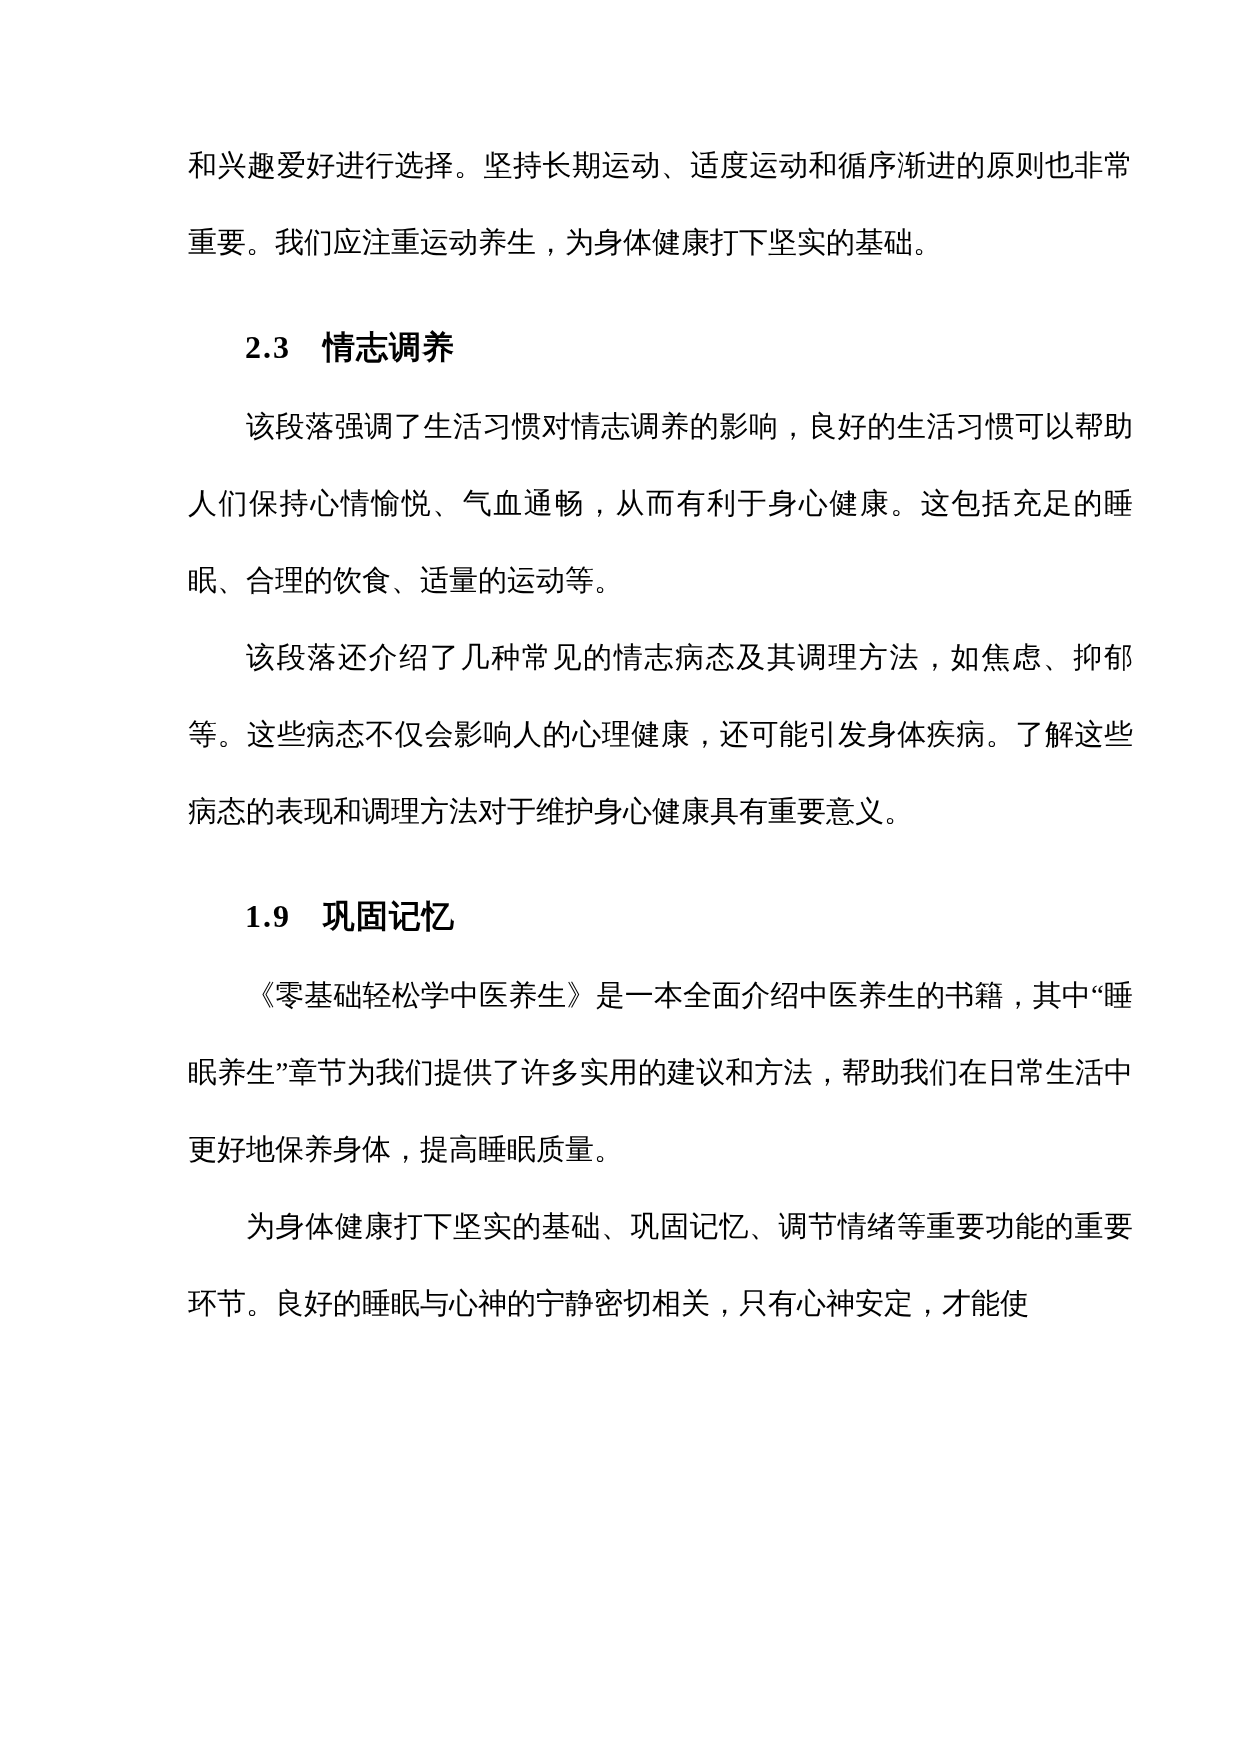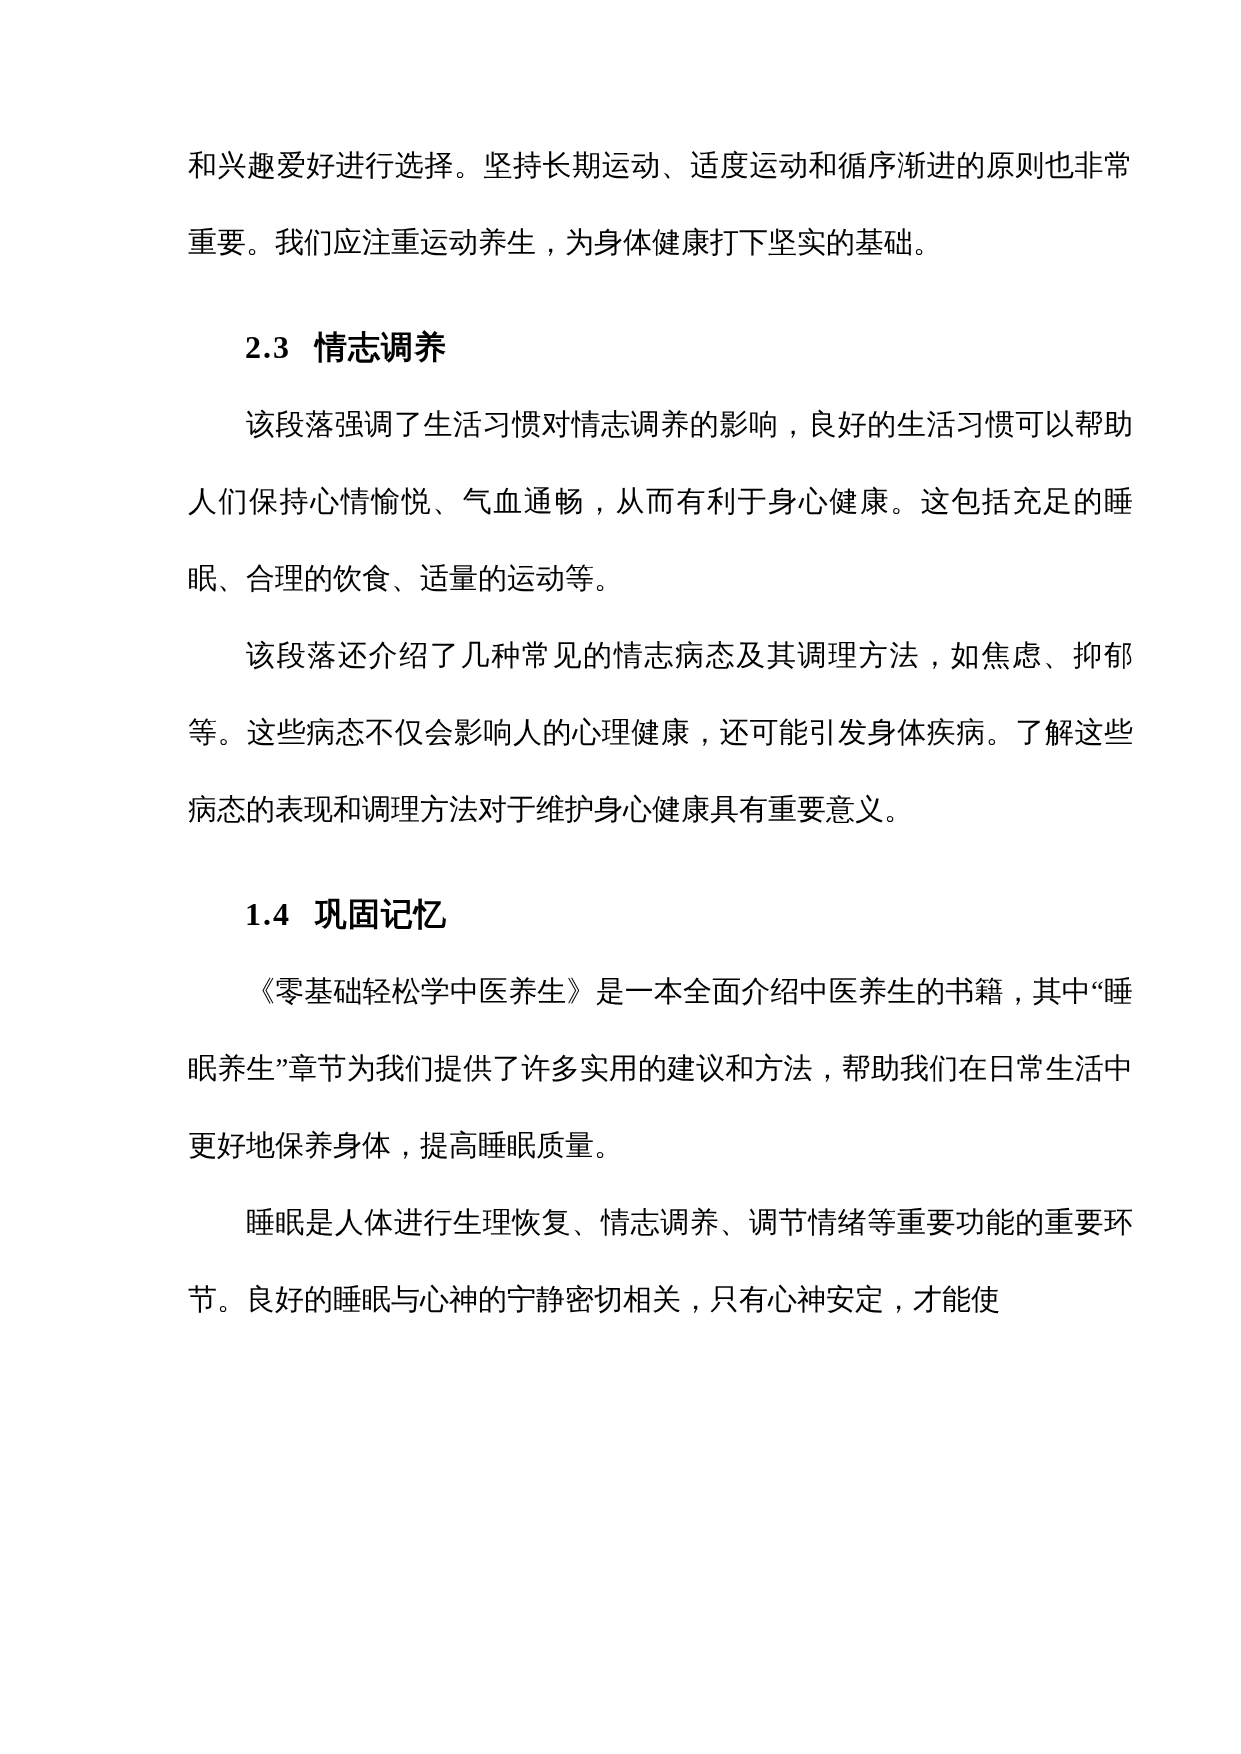--- a/index.html
+++ b/index.html
@@ -37,41 +37,42 @@
     line-height: 77px;
     font-weight: 700;
     text-align: left;
   }
   .heading .hnum {
     font-family: "Liberation Serif", "DejaVu Serif", serif;
     letter-spacing: 2px;
     margin-right: 24px;
   }
   .heading .htitle {
-    font-family: Liberation Sans, sans-serif;
+    font-family: Liberation Mono, monospace;
     letter-spacing: 1px;
+    margin-left: 8px;
   }
 </style>
 </head>
 <body>
 
 <div class="page">
 
   <p class="para first">和兴趣爱好进行选择。坚持长期运动、适度运动和循序渐进的原则也非常重要。我们应注重运动养生，为身体健康打下坚实的基础。</p>
 
   <h2 class="heading">
     <span class="hnum">2.3</span><span class="htitle">情志调养</span>
   </h2>
 
 
   <p class="para">该段落强调了生活习惯对情志调养的影响，良好的生活习惯可以帮助人们保持心情愉悦、气血通畅，从而有利于身心健康。这包括充足的睡眠、合理的饮食、适量的运动等。</p>
 
   <p class="para">该段落还介绍了几种常见的情志病态及其调理方法，如焦虑、抑郁等。这些病态不仅会影响人的心理健康，还可能引发身体疾病。了解这些病态的表现和调理方法对于维护身心健康具有重要意义。</p>
 
   <h2 class="heading">
-    <span class="hnum">1.4</span><span class="htitle">巩固记忆</span>
+    <span class="hnum">1.9</span><span class="htitle">巩固记忆</span>
   </h2>
 
   <p class="para">《零基础轻松学中医养生》是一本全面介绍中医养生的书籍，其中“睡眠养生”章节为我们提供了许多实用的建议和方法，帮助我们在日常生活中更好地保养身体，提高睡眠质量。</p>
 
-  <p class="para">睡眠是人体进行生理恢复、情志调养、调节情绪等重要功能的重要环节。良好的睡眠与心神的宁静密切相关，只有心神安定，才能使</p>
+  <p class="para">为身体健康打下坚实的基础、巩固记忆、调节情绪等重要功能的重要环节。良好的睡眠与心神的宁静密切相关，只有心神安定，才能使</p>
 
 </div>
 
 </body></html>

